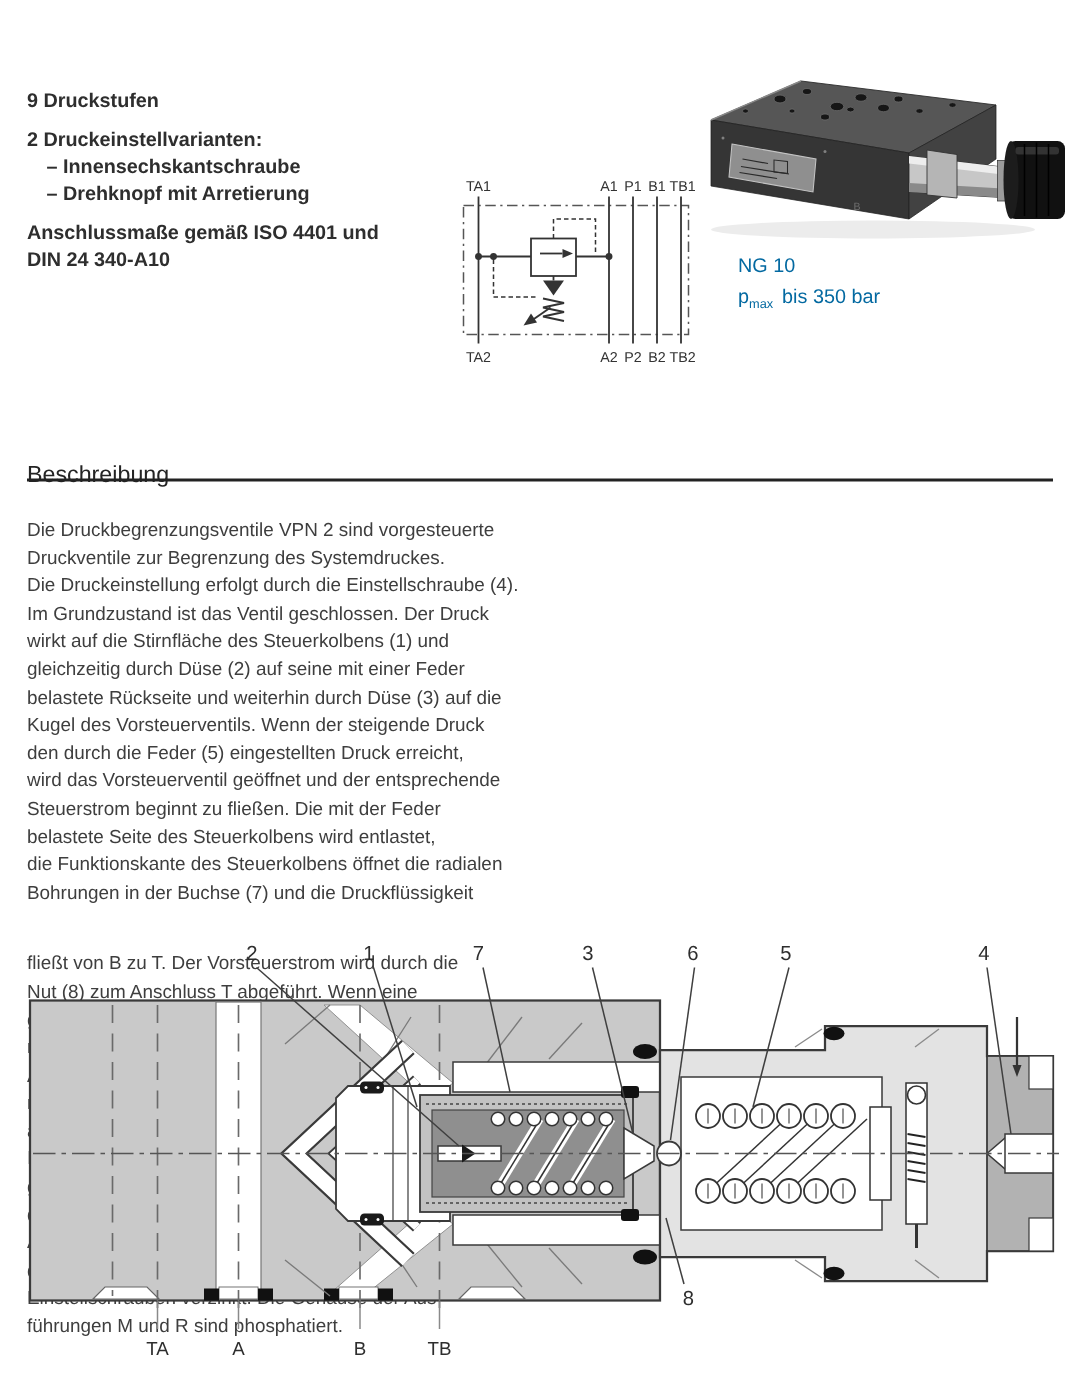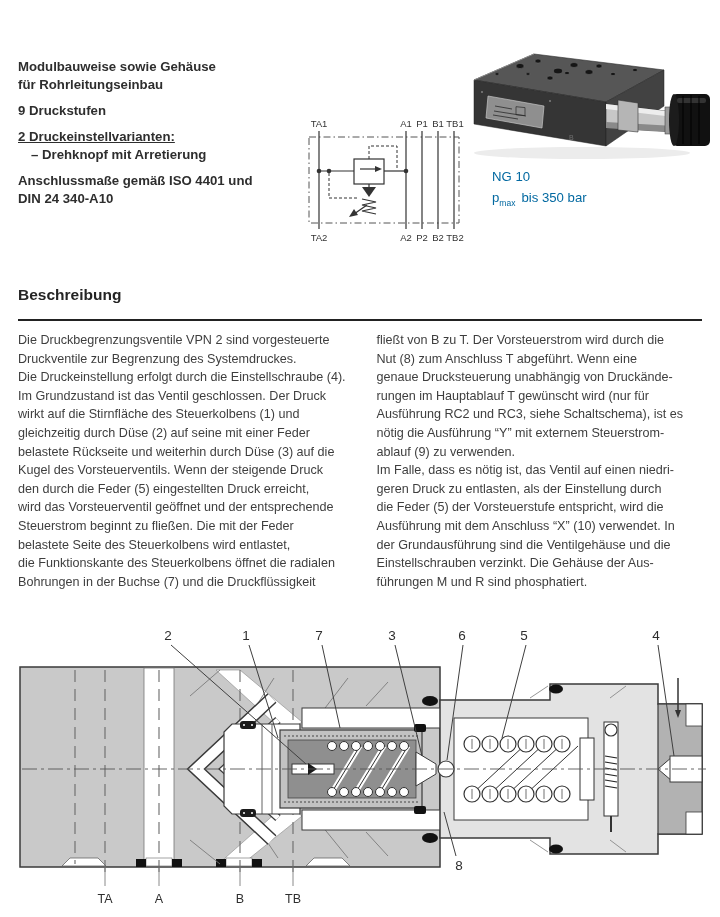--- a/index.html
+++ b/index.html
@@ -2,43 +2,42 @@
 <html><head>
 <meta charset="utf-8">
 <style>
   html,body{margin:0;padding:0;background:#ffffff;}
   .page{position:relative;width:720px;height:917px;background:#ffffff;overflow:hidden;
         font-family:"Liberation Sans", sans-serif;color:#3b3b3b;}
   .features{position:absolute;left:18px;top:58px;width:290px;font-weight:bold;
             font-size:13.2px;line-height:18px;color:#2e2e2e;}
   .feat{white-space:pre-line;margin-bottom:8px;}
   .feat.sub{margin-left:13px;margin-bottom:0;}
-  .feat.tight{margin-bottom:0;text-decoration:underline;}
+  .feat.tight{margin-bottom:0;}
   .schematic{position:absolute;left:302px;top:116px;}
   .photo{position:absolute;left:462px;top:44px;}
   .specs{position:absolute;left:492px;top:167px;font-size:13.2px;line-height:20.5px;color:#0369a1;}
   .specs sub{font-size:8.5px;}
   .specs .val{margin-left:6px;}
-  .heading{position:absolute;left:18px;top:286px;margin:0;font-size:15.5px;font-weight:bold;color:#242424;}
+  .heading{position:absolute;left:18px;top:308px;margin:0;font-size:15.5px;font-weight:normal;color:#242424;}
   .rule{position:absolute;left:18px;top:319px;width:684px;height:2px;background:#222;}
-  .cols{position:absolute;left:18px;top:331px;width:688px;display:flex;gap:29px;}
+  .cols{position:absolute;left:18px;top:344px;width:688px;display:flex;gap:29px;flex-direction:column;}
   .col{width:334px;font-size:12.6px;line-height:18.6px;white-space:pre-line;color:#3e3e3e;}
   .drawing{position:absolute;left:10px;top:626px;}
   svg text{font-family:"Liberation Sans", sans-serif;}
 </style>
 </head>
 <body>
 
 <div class="page">
 
   <section class="features">
-    <div class="feat">Modulbauweise sowie Gehäuse
-für Rohrleitungseinbau</div>
     <div class="feat">9 Druckstufen</div>
     <div class="feat tight">2 Druckeinstellvarianten:</div>
+    <div class="feat sub">– Innensechskantschraube</div>
     <div class="feat sub" style="margin-bottom:8px;">– Drehknopf mit Arretierung</div>
     <div class="feat">Anschlussmaße gemäß ISO 4401 und
 DIN 24 340-A10</div>
   </section>
 
   <svg class="schematic" width="166" height="128" viewBox="0 0 166 128">
     <g stroke="#555" fill="none">
       <rect x="7" y="21" width="150" height="86" stroke-dasharray="7 3 1.5 3" stroke-width="1"></rect>
     </g>
     <g stroke="#333" stroke-width="1.2">

